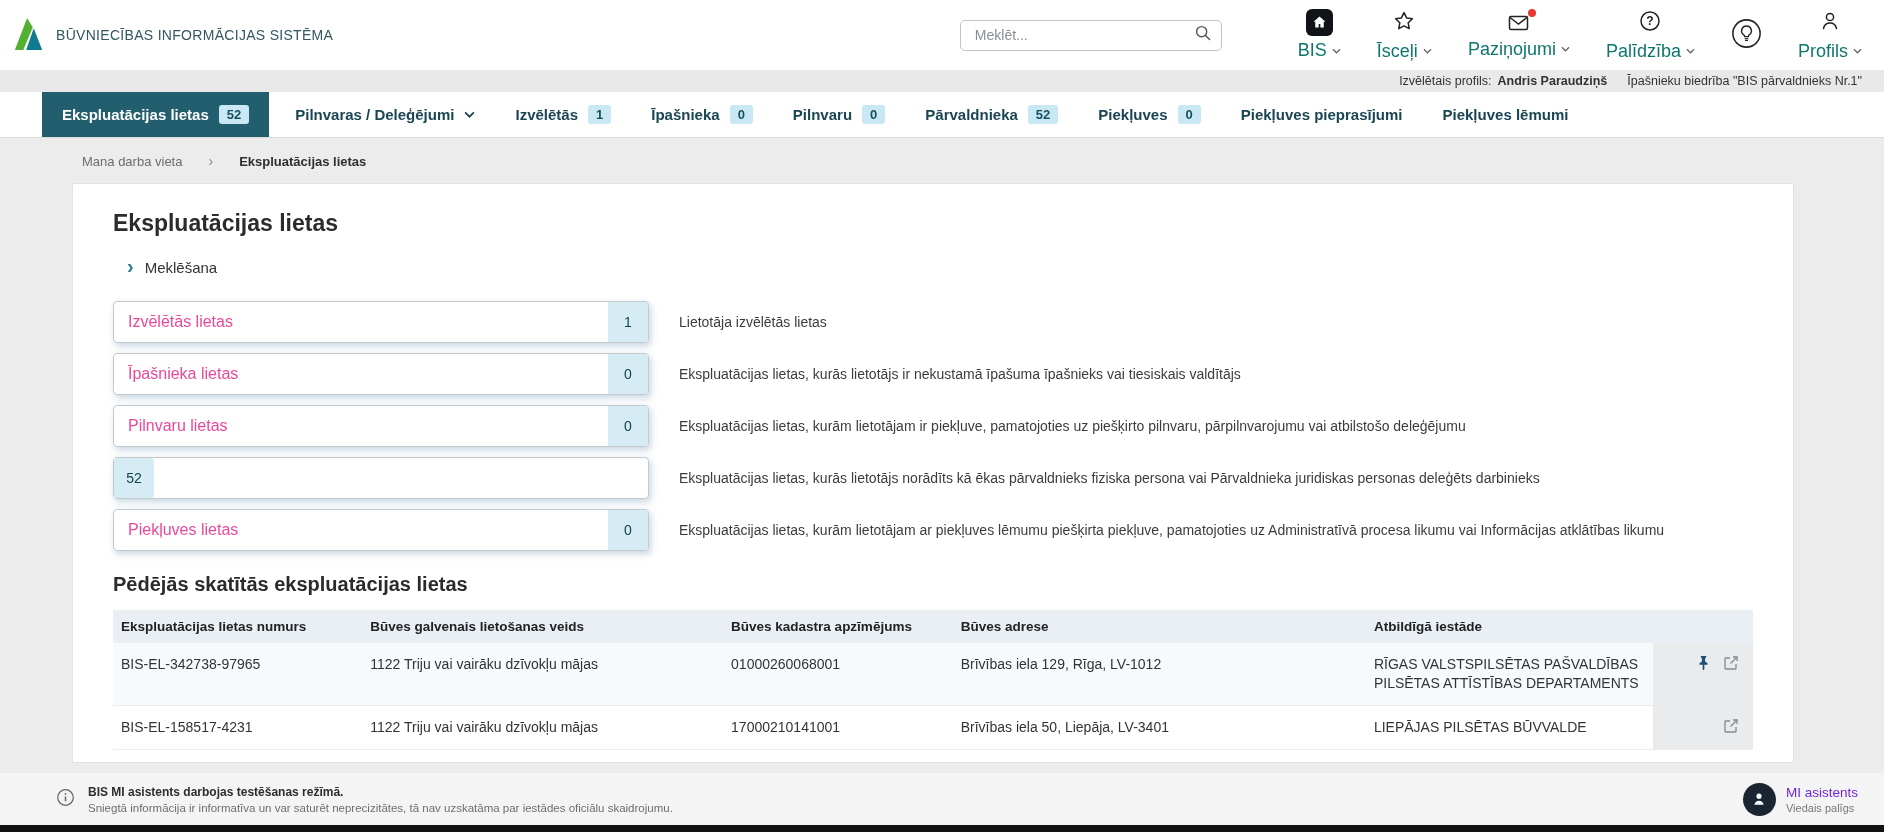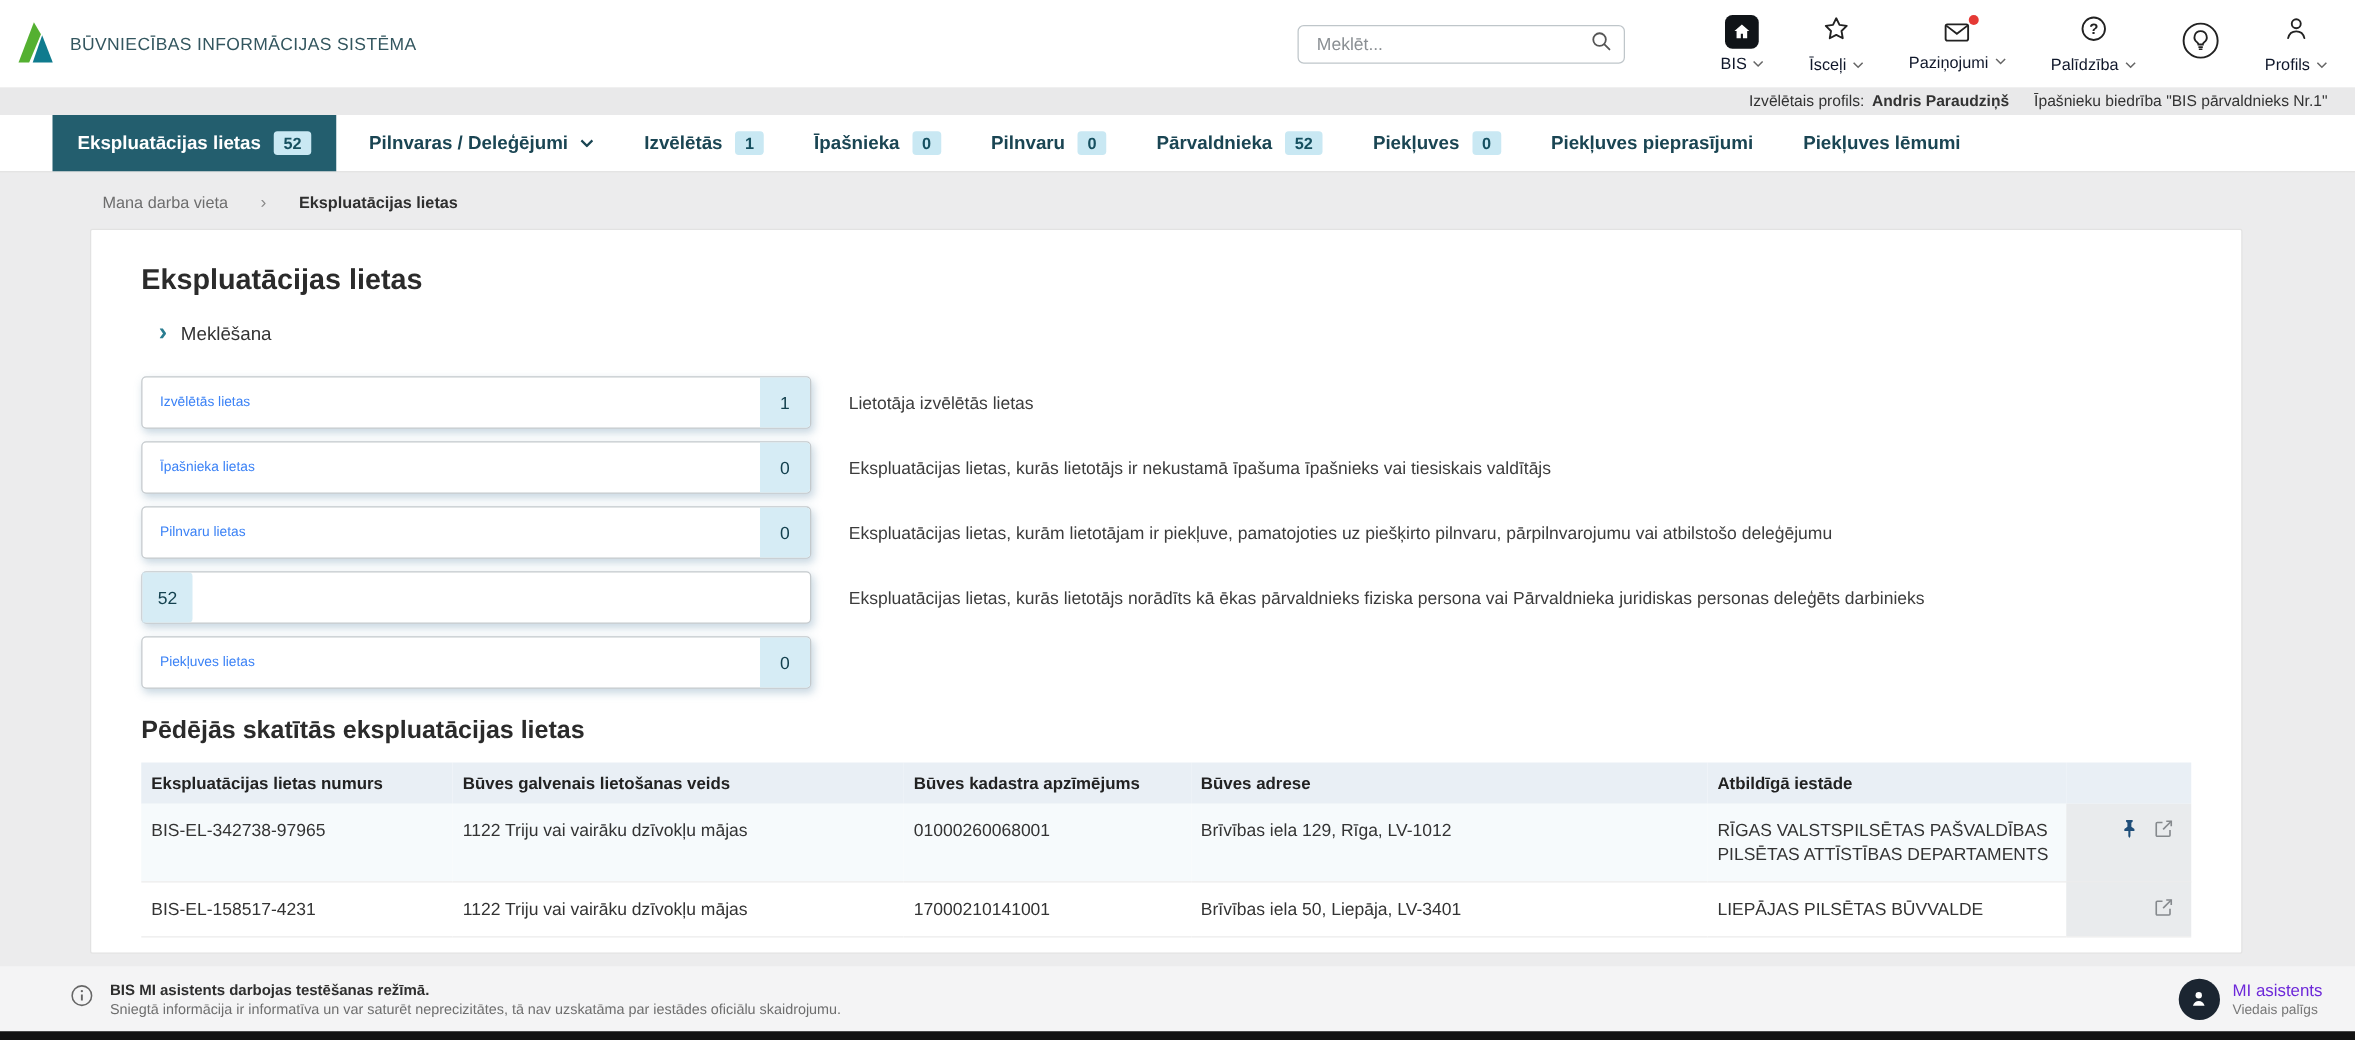--- a/index.html
+++ b/index.html
@@ -16,21 +16,21 @@
   .topbar { height:70px; background:#fff; display:flex; align-items:center; padding:0 22px 0 12px; flex:0 0 auto; }
   .brand { display:flex; align-items:center; gap:10px; }
   .brand-title { font-size:14px; color:#33565f; letter-spacing:.3px; white-space:nowrap; }
   .searchbox { margin-left:auto; width:262px; height:31px; border:1px solid #bfc6ca; border-radius:5px;
                display:flex; align-items:center; padding:0 9px 0 12px; background:#fff; }
   .searchbox input { border:none; outline:none; flex:1; font-size:14px; font-family:inherit; color:#333; background:transparent; }
   .searchbox input::placeholder { color:#8a8f93; }
   .quick-nav { display:flex; margin-left:76px; align-items:stretch; }
   .nav-item { display:flex; flex-direction:column; align-items:center; justify-content:center; gap:4px; margin-left:36px; cursor:pointer; position:relative; }
   .nav-item:first-child { margin-left:0; }
-  .nav-label { font-size:13px; color:#0f172a; display:flex; align-items:center; gap:5px; white-space:nowrap; }
+  .nav-label { font-size:18px; color:#0f766e; display:flex; align-items:center; gap:5px; white-space:nowrap; }
   .home-tile { width:27px; height:27px; background:#101418; border-radius:6px; display:flex; align-items:center; justify-content:center; }
   .red-dot { position:absolute; top:-2px; right:-5px; width:8px; height:8px; border-radius:50%; background:#e53935; }
   .env-wrap { position:relative; display:inline-flex; }
 
   
   .profile-bar { height:22px; background:#e9e9ea; display:flex; justify-content:flex-end; align-items:center;
                  padding-right:22px; font-size:12.5px; color:#333; gap:6px; flex:0 0 auto; }
   .profile-bar b { font-weight:700; }
   .profile-org { margin-left:14px; }
 
@@ -53,21 +53,21 @@
   .card { background:#fff; margin:2px 90px 10px 72px; border:1px solid #e2e2e2; border-radius:2px;
           padding:0 40px 4px 40px; flex:1 1 auto; overflow:hidden; }
   .card h1 { font-size:23px; margin:26px 0 20px; color:#2b2b2b; font-weight:700; }
   .search-toggle { margin:0 0 24px 14px; font-size:15px; color:#333; display:flex; align-items:center; gap:11px; cursor:pointer; width:fit-content; }
   .toggle-chevron { color:#2a7d91; font-size:20px; font-weight:700; line-height:1; transform:translateY(-1px); }
 
   .filter-row { display:flex; align-items:center; margin-bottom:10px; }
   .filter-btn { width:536px; height:42px; background:#fff; border:1px solid #c4c9cc; border-radius:4px;
                 display:flex; align-items:stretch; padding:0; cursor:pointer; font-family:inherit;
                 box-shadow:2px 3px 7px rgba(110,150,175,.38); }
-  .fl { flex:1; display:flex; align-items:center; padding-left:14px; font-size:11px; color:#3b82f6; text-align:left; }
+  .fl { flex:1; display:flex; align-items:center; padding-left:14px; font-size:16px; color:#ec4899; text-align:left; }
   .fc { width:40px; background:#d6ecf5; color:#14414f; display:flex; align-items:center; justify-content:center;
         font-size:14px; border-radius:0 3px 3px 0; }
   .filter-desc { margin-left:30px; font-size:14px; color:#3c3c3c; max-width:1080px; line-height:1.45; }
 
   .card h2 { font-size:20px; font-weight:700; margin:22px 0 14px; color:#2b2b2b; }
 
   table.recent { width:100%; border-collapse:collapse; table-layout:fixed; font-size:14px; color:#333; }
   table.recent th { background:#e9eff5; text-align:left; font-size:13.5px; font-weight:700; color:#222;
                     padding:9px 10px 9px 8px; }
   table.recent td { padding:12px 10px 12px 8px; vertical-align:top; border-bottom:1px solid #ececec; line-height:1.35; }
@@ -286,20 +286,21 @@
         <button class="filter-btn">
           <span class="fc">52</span>
         </button>
         <div class="filter-desc">Ekspluatācijas lietas, kurās lietotājs norādīts kā ēkas pārvaldnieks fiziska persona vai Pārvaldnieka juridiskas personas deleģēts darbinieks</div>
       </div>
       <div class="filter-row">
         <button class="filter-btn">
           <span class="fl">Piekļuves lietas</span>
           <span class="fc">0</span>
         </button>
+        <div class="filter-desc">Ekspluatācijas lietas, kurām lietotājam ar piekļuves lēmumu piešķirta piekļuve, pamatojoties uz Administratīvā procesa likumu vai Informācijas atklātības likumu</div>
       </div>
     </div>
 
     <h2>Pēdējās skatītās ekspluatācijas lietas</h2>
 
     <table class="recent">
       <colgroup>
         <col style="width:15.2%">
           <col style="width:22%">
           <col style="width:14%">

